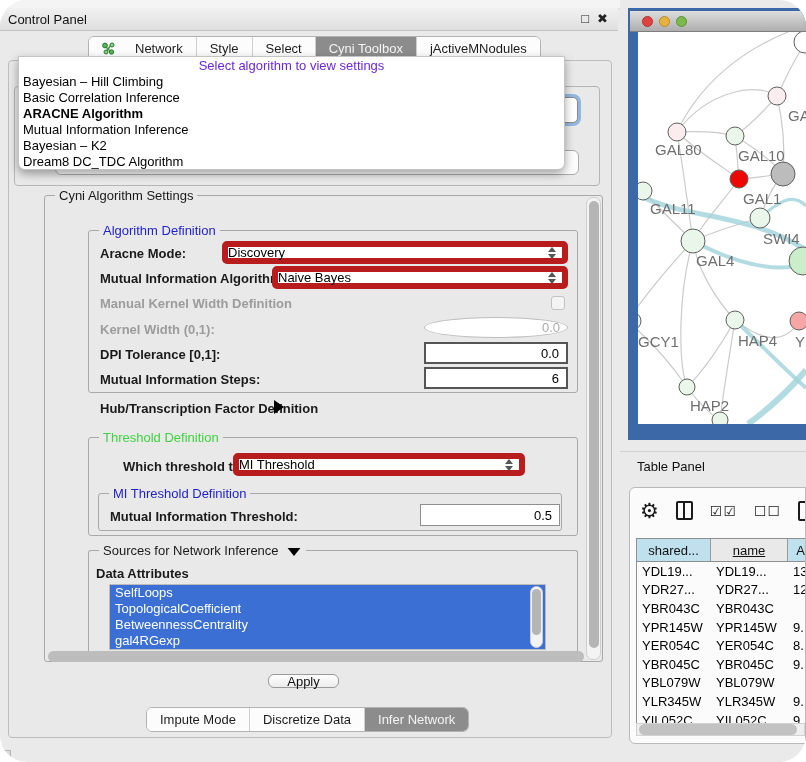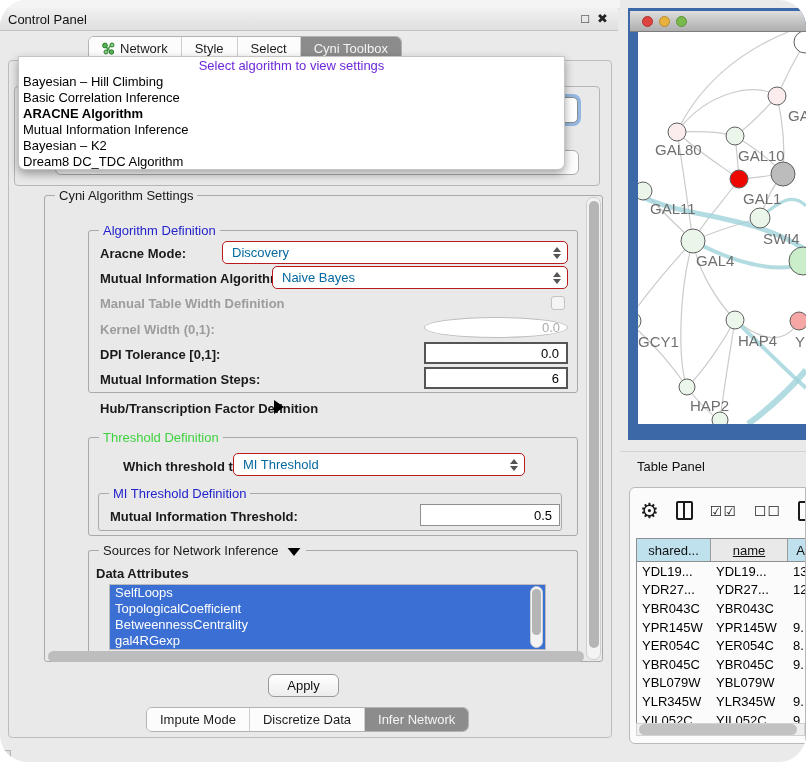--- a/index.html
+++ b/index.html
@@ -15,21 +15,21 @@
   .cp-topstrip{left:0;top:0;width:620px;height:8px;background:#f4f4f4;border-bottom:1px solid #ddd;}
   .cp-header{left:0;top:8px;width:618px;height:23px;
     background:linear-gradient(#f1f1f1,#dfdfdf);border-bottom:1px solid #c2c2c2;
     display:flex;align-items:center;font-size:13px;color:#111;padding-left:8px;box-sizing:border-box;}
   .cp-header .hdr-icons{position:absolute;right:10px;top:3px;display:flex;gap:8px;color:#222;}
   .hdr-ico{font-size:13px;font-weight:bold;line-height:16px;cursor:default;}
   .cp-body-border{left:8px;top:60px;width:604px;height:678px;border:1px solid #bdbdbd;border-radius:4px;background:#e9e9e9;box-sizing:border-box;}
   
   .tabbar{left:88px;top:36px;height:23px;display:flex;align-items:stretch;
     background:#fcfcfc;border:1px solid #b3b3b3;border-radius:6px;overflow:hidden;z-index:20;}
-  .tab{display:flex;align-items:center;gap:5px;padding:0 13px;font-size:13px;color:#1c1c1c;border-right:1px solid #cfcfcf;background:#fcfcfc;}
+  .tab{display:flex;align-items:center;gap:20px;padding:0 13px;font-size:13px;color:#1c1c1c;border-right:1px solid #cfcfcf;background:#fcfcfc;}
   .tab:last-child{border-right:none;}
   .tab.selected{background:#8c8c8c;color:#f4f4f4;}
   .tab .ticon{display:inline-flex;}
   
   .popup{left:18px;top:56px;width:547px;height:114px;background:#fff;border:1px solid #c4c4c4;
     border-radius:0 0 7px 7px;box-shadow:0 4px 10px rgba(0,0,0,.35);z-index:50;box-sizing:border-box;overflow:hidden;}
   .popup .ph{font-size:13px;color:#6d28d9;text-align:center;height:17px;line-height:17px;}
   .dd-item{font-size:13px;color:#000;height:16px;line-height:16px;padding-left:4px;white-space:nowrap;}
   .dd-item.bold{font-weight:bold;}
   
@@ -38,22 +38,22 @@
     box-shadow:0 0 0 3px rgba(100,155,220,.65);z-index:10;box-sizing:border-box;}
   .combo-ghost{left:55px;top:150px;width:524px;height:25px;background:#fcfcfc;border:1px solid #ababab;border-radius:6px;
     z-index:8;box-sizing:border-box;font-size:13px;color:#b8b8b8;line-height:23px;padding-left:14px;overflow:hidden;}
   
   .fieldset{border:1px solid #a9a9a9;border-radius:3px;box-sizing:border-box;}
   .legend{position:absolute;top:-8px;left:10px;background:#e9e9e9;padding:0 4px;font-size:13px;color:#1a1a1a;white-space:nowrap;}
   .legend.blue{color:#2323cc;}
   .legend.green{color:#3fd23f;}
   .flabel{position:absolute;font-size:13px;font-weight:bold;color:#1a1a1a;white-space:nowrap;}
   .flabel.dis{color:#9c9c9c;}
-  .combo{position:absolute;background:#fff;border:1px solid #b91c1c;border-radius:5px;box-sizing:border-box;
-    font-size:13px;color:#0369a1;display:flex;align-items:center;padding-left:9px;}
+  .combo{position:absolute;background:#fff;border:6px solid #b91c1c;border-radius:5px;box-sizing:border-box;
+    font-size:13px;color:#000000;display:flex;align-items:center;}
   .combo .spin{position:absolute;right:6px;top:50%;transform:translateY(-50%);display:flex;flex-direction:column;gap:2px;}
   .spin i{display:block;width:0;height:0;border-left:4px solid transparent;border-right:4px solid transparent;}
   .spin i.up{border-bottom:5px solid #555;}
   .spin i.dn{border-top:5px solid #555;}
   .numfield{position:absolute;background:#fff;box-sizing:border-box;font-size:13px;color:#000;
     display:flex;align-items:center;justify-content:flex-end;padding-right:7px;}
   .numfield.light{border:1px solid #bdbdbd;color:#ababab;}
   .numfield.strong{border:2px solid #555;}
   .checkbox-dis{position:absolute;width:14px;height:14px;border:1px solid #c3c3c3;border-radius:3px;background:#f4f4f4;box-sizing:border-box;}
   .tri-right{display:inline-block;width:0;height:0;border-top:7px solid transparent;border-bottom:7px solid transparent;border-left:10px solid #000;}
@@ -130,20 +130,23 @@
       </div>
       <div class="tab">
         <span>Style</span>
       </div>
       <div class="tab">
         <span>Select</span>
       </div>
       <div class="tab selected">
         <span>Cyni Toolbox</span>
       </div>
+      <div class="tab">
+        <span>jActiveMNodules</span>
+      </div>
     </div>
 
   <div class="abs ghost-group"></div>
   <div class="abs combo-focused">
     <span class="spin"><i class="up"></i><i class="dn"></i></span>
   </div>
   <div class="abs combo-ghost">
     <span>gal-filtered sir default node</span>
     <span class="spin"><i class="up"></i></span>
   </div>
@@ -176,21 +179,21 @@
       </span>
   </div>
   <span class="flabel" style="left:100px;top:271px;">Mutual Information Algorithm Type:</span>
   <div class="combo" style="left:272px;top:266px;width:296px;height:23px;">
     <span>Naive Bayes</span>
     <span class="spin">
         <i class="up"></i>
         <i class="dn"></i>
       </span>
   </div>
-  <span class="flabel dis" style="left:100px;top:296px;">Manual Table Width Definition</span>
+  <span class="flabel dis" style="left:100px;top:296px;">Manual Kernel Width Definition</span>
   <div class="checkbox-dis" style="left:551px;top:296px;"></div>
   <span class="flabel dis" style="left:100px;top:322px;">Kernel Width (0,1):</span>
   <div class="numfield light" style="left:424px;top:317px;width:144px;height:21px;">
     <span>0.0</span>
   </div>
   <span class="flabel" style="left:100px;top:347px;">DPI Tolerance [0,1]:</span>
   <div class="numfield strong" style="left:424px;top:342px;width:144px;height:22px;">
     <span>0.0</span>
   </div>
   <span class="flabel" style="left:100px;top:372px;">Mutual Information Steps:</span>
@@ -235,21 +238,21 @@
     </div>
   <div class="vtrack" style="left:530px;top:586px;width:13px;height:62px;">
     <div class="vthumb" style="left:1px;top:2px;width:9px;height:46px;"></div>
   </div>
 
   <div class="vtrack" style="left:586px;top:197px;width:15px;height:463px;">
     <div class="vthumb" style="left:2px;top:3px;width:10px;height:447px;"></div>
   </div>
   <div class="abs" style="left:48px;top:651px;width:536px;height:11px;background:#bdbdbd;border-radius:6px;"></div>
 
-  <div class="btn" style="left:268px;top:674px;width:71px;height:23px;align-items:center;">
+  <div class="btn" style="left:268px;top:674px;width:71px;height:14px;align-items:center;">
     <span>Apply</span>
   </div>
 
   <div class="abs tabbar" style="left:146px;top:707px;" id="bottom-tabbar">
       <div class="tab">
         <span>Impute Mode</span>
       </div>
       <div class="tab">
         <span>Discretize Data</span>
       </div>

